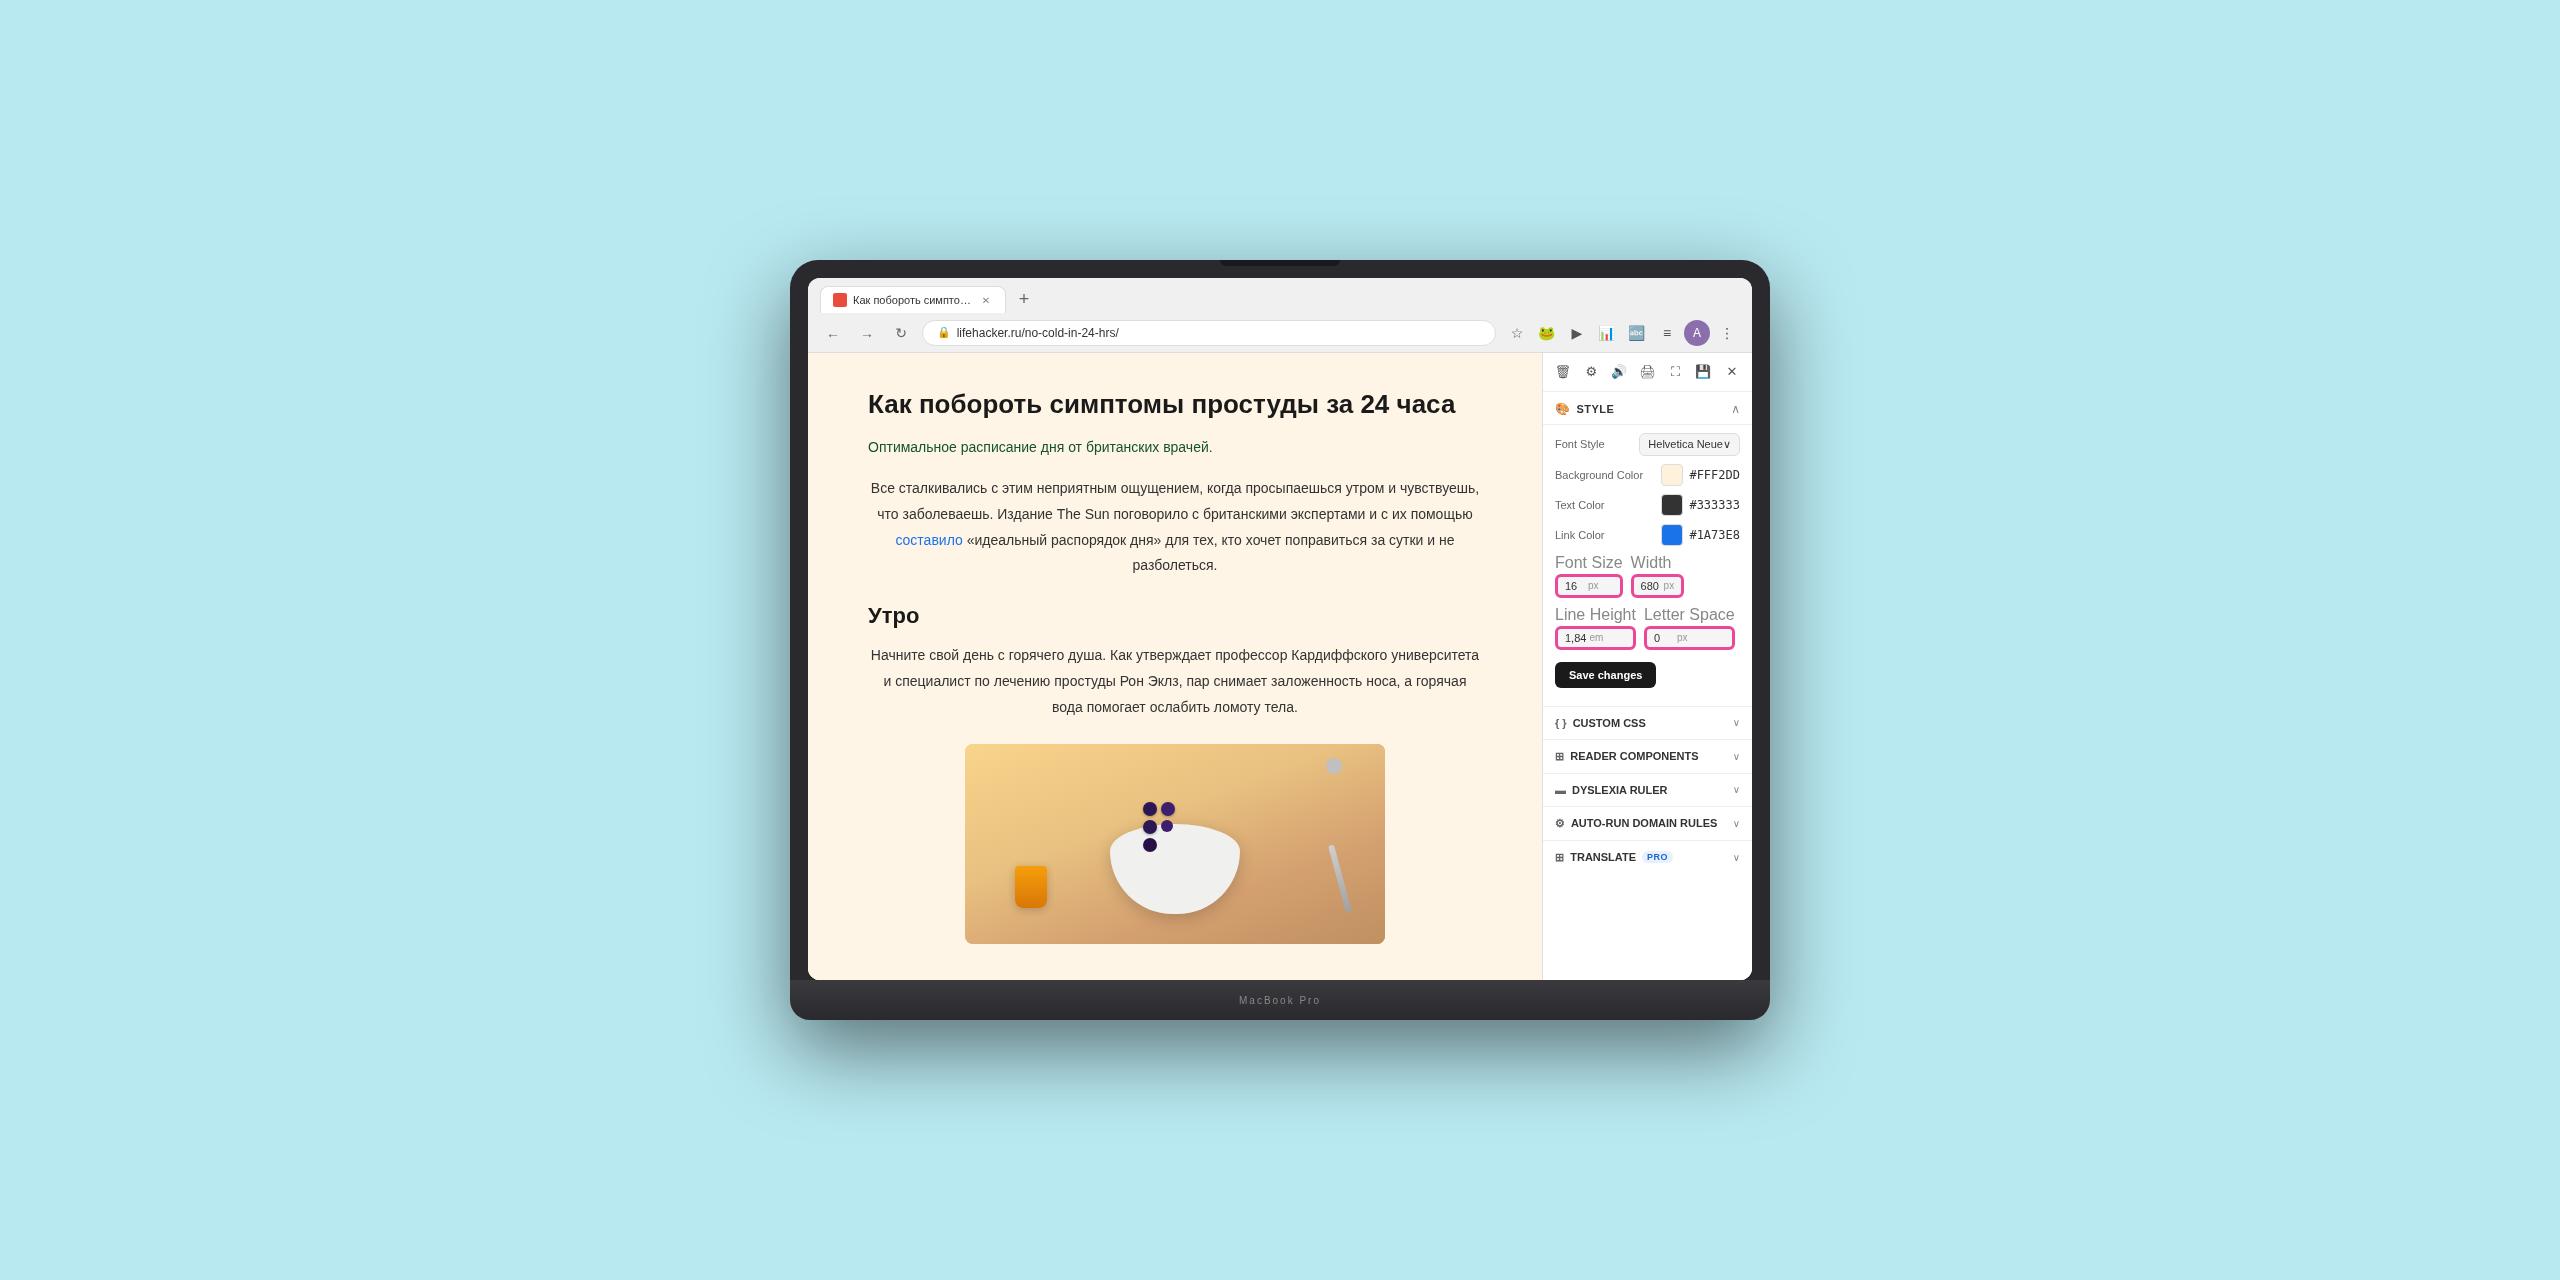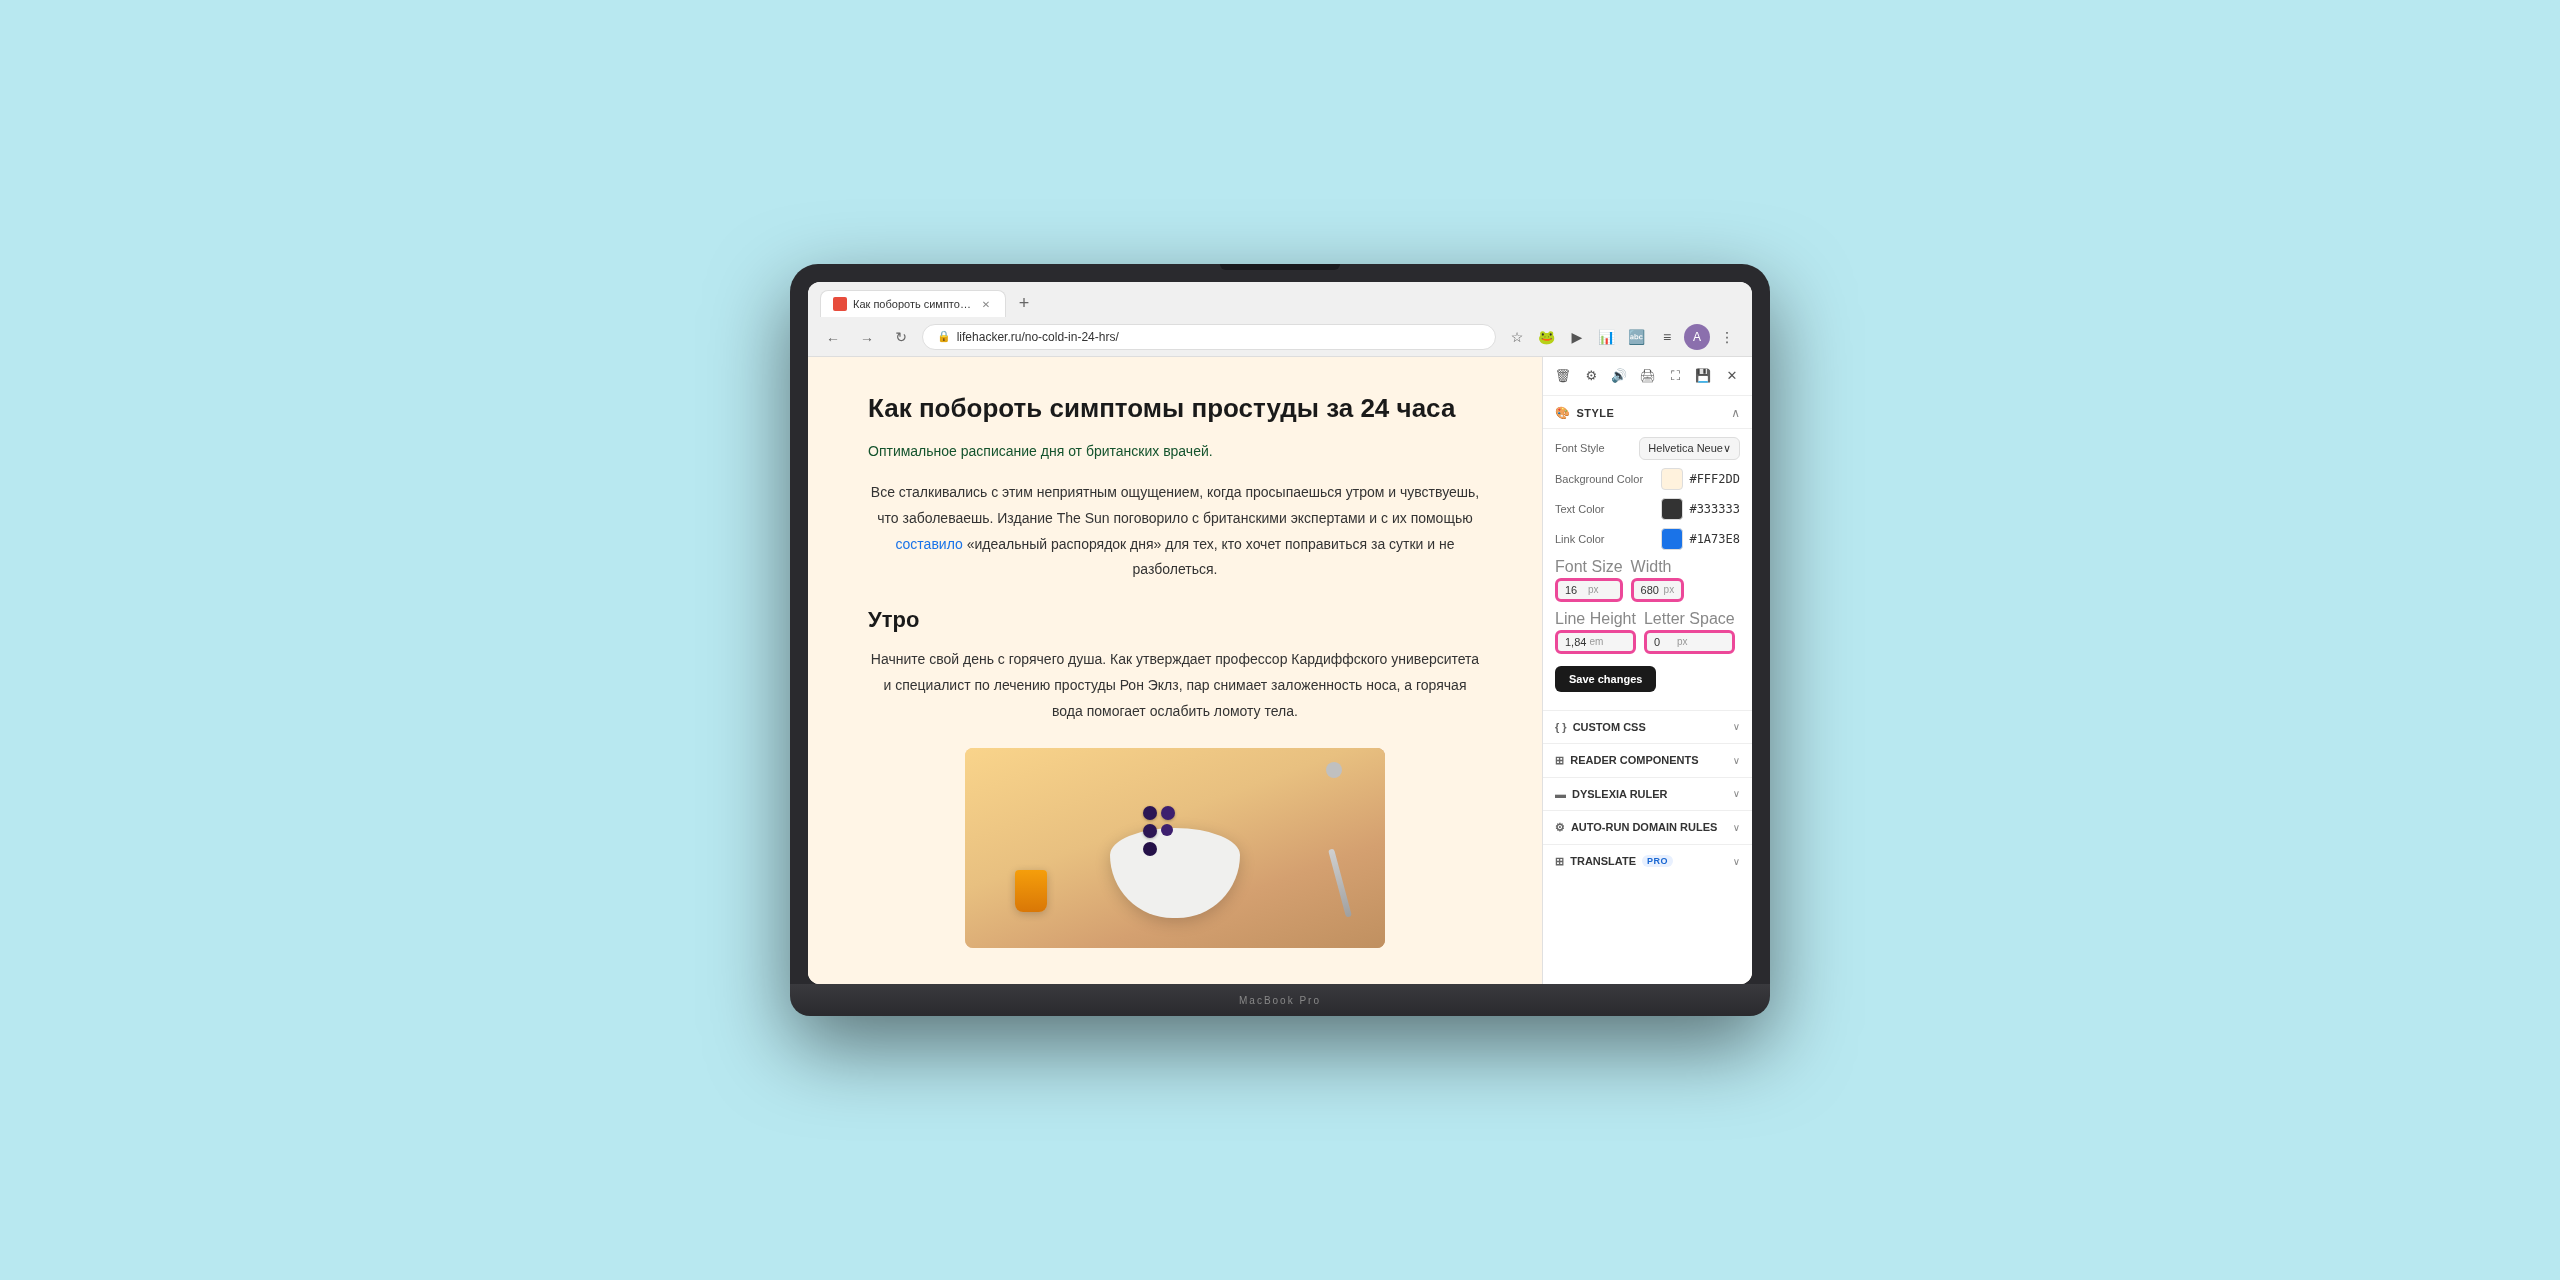--- a/index.html
+++ b/index.html
@@ -20,21 +20,21 @@
       position: relative;
     }
     .laptop-screen {
       background: #fff;
       border-radius: 12px;
       overflow: hidden;
       position: relative;
     }
     .laptop-base {
       background: linear-gradient(180deg, #3a3a3e 0%, #2a2a2e 100%);
-      height: 32px;
+      height: 40px;
       border-radius: 0 0 20px 20px;
       margin: 0 -18px;
       display: flex;
       align-items: center;
       justify-content: center;
     }
     .laptop-base-text {
       color: #888;
       font-size: 10px;
       letter-spacing: 2px;

